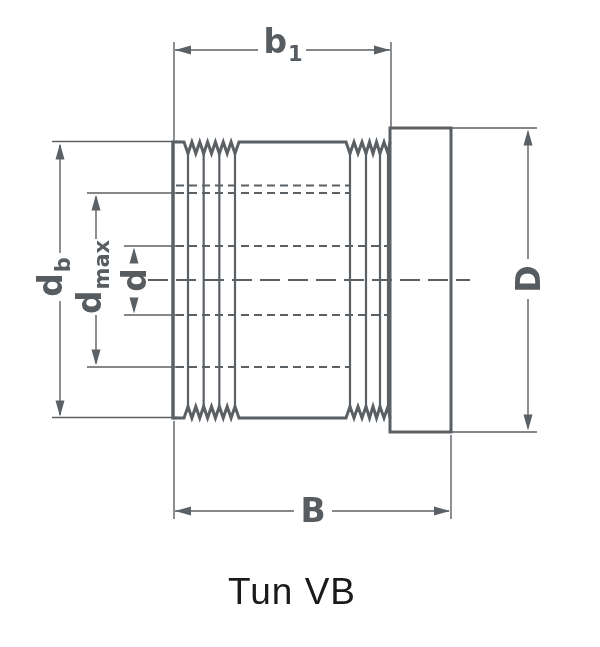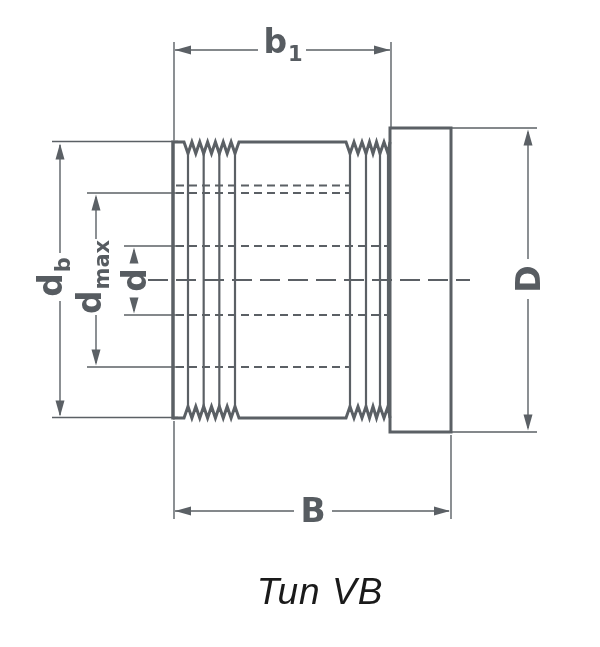--- a/index.html
+++ b/index.html
@@ -9,22 +9,22 @@
   }
   #drawing { position:absolute; left:0; top:0; }
   .dim-label {
     position:absolute; display:flex; align-items:baseline; line-height:1;
     font-weight:700; font-size:33px; color:#575c61; white-space:nowrap;
     transform:translate(-50%,-50%);
   }
   .dim-label.rot { transform:translate(-50%,-50%) rotate(-90deg); }
   .dim-label .sub { font-size:21px; position:relative; top:8px; margin-left:1px; }
   .caption {
-    position:absolute; left:320px; top:592px; transform:translate(-50%,-50%);
-    font-family:"Liberation Sans", sans-serif; font-style:italic; font-weight:400;
+    position:absolute; left:292px; top:592px; transform:translate(-50%,-50%);
+    font-family:"Liberation Sans", sans-serif; font-weight:400;
     font-size:37px; color:#1a1a1a; letter-spacing:1px; white-space:nowrap;
   }
 </style>
 </head>
 <body>
 
 <div id="stage">
 
   <svg id="drawing" width="600" height="647" viewBox="0 0 600 647">
 

